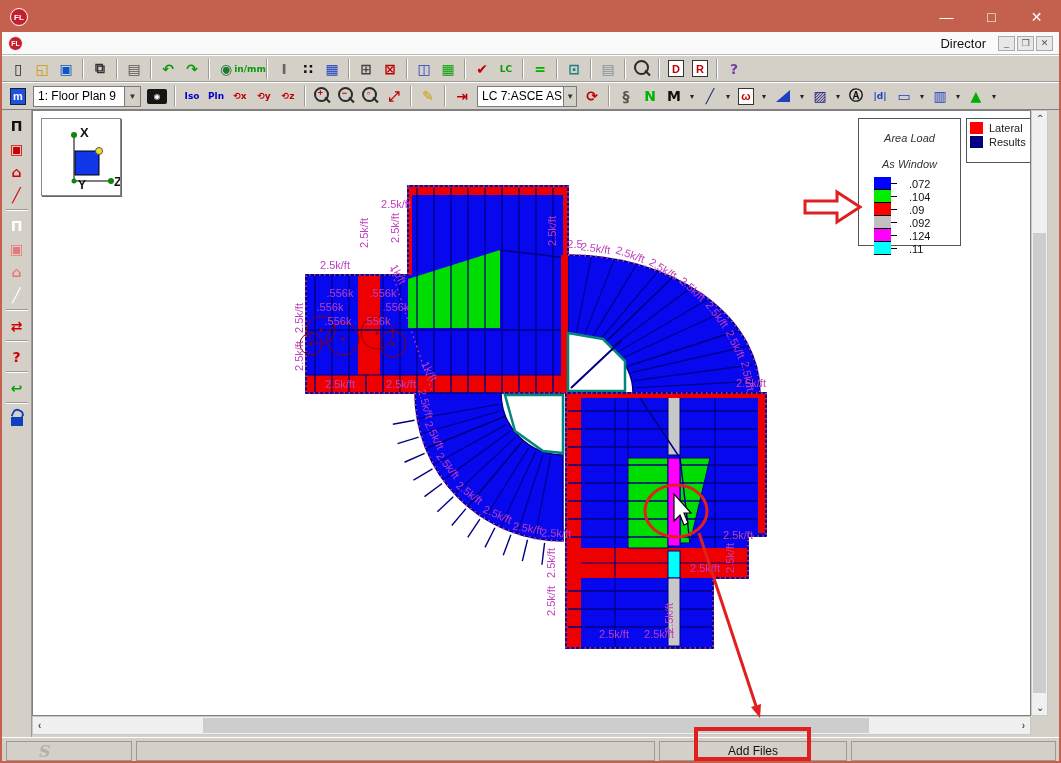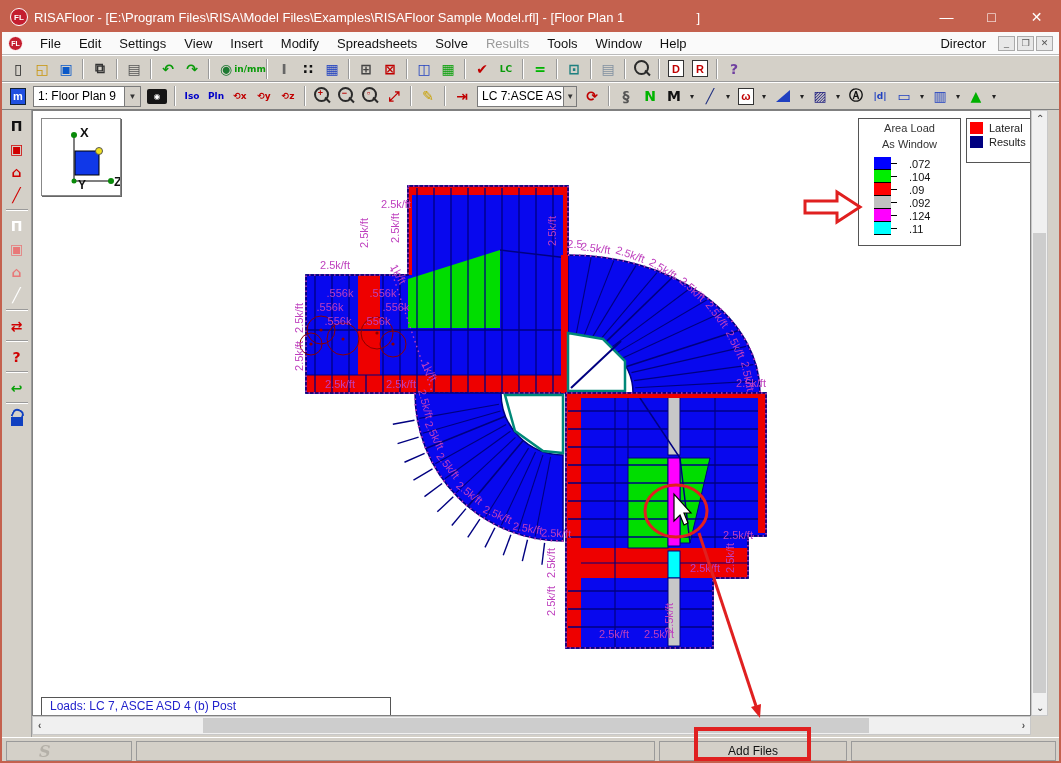--- a/index.html
+++ b/index.html
@@ -65,21 +65,21 @@
   #lefttb .ic { height:23px; }
   #lefttb .hsep { width:22px; height:2px; border-top:1px solid #9a9a9a; border-bottom:1px solid #fff; margin:3px 0; }
   
   #canvas { position:absolute; left:30px; top:108px; width:999px; height:606px; background:#fff;
             border:1px solid #808080; overflow:hidden; }
   #plan { position:absolute; left:0; top:0; }
   .axesbox { position:absolute; left:8px; top:7px; width:80px; height:78px; background:#fff;
              border:1px solid #888; box-shadow:1px 1px 0 #666; }
   .legend { position:absolute; background:#fff; border:1px solid #555; font-size:11px; color:#222; }
   #legendArea { left:825px; top:7px; width:103px; height:128px; text-align:center; }
-  #legendArea .ttl { margin-top:3px; line-height:13px; color:#333; }
+  #legendArea .ttl { margin-top:13px; line-height:13px; color:#333;font-style:italic; }
   .lrow { display:flex; align-items:center; height:13px; margin-left:15px; }
   .lsw { width:17px; height:13px; border-bottom:1px solid #000; flex:none; }
   .ltick { width:6px; height:1px; background:#000; flex:none; }
   .lval { margin-left:12px; font-size:11px; color:#111; }
   #legendLG { left:933px; top:7px; width:70px; height:45px; padding:2px 3px; }
   .lgrow { display:flex; align-items:center; height:14px; }
   .lgsw { width:13px; height:12px; margin-right:6px; flex:none; }
   #loadsBox { position:absolute; left:8px; top:586px; width:350px; height:19px; background:#fff;
               border:1px solid #555; color:#2222CC; font-size:12px; line-height:17px; padding-left:8px; }
   
@@ -100,44 +100,29 @@
   
   #overlay { position:absolute; left:0; top:0; width:1061px; height:763px; pointer-events:none; z-index:50; }
 </style>
 </head>
 <body>
 
 <div id="app">
 
   <div class="titlebar">
     <span class="fl-logo">FL</span>
-    <span class="title-text">RISAFloor - [E:\Program Files\RISA\Model Files\Examples\RISAFloor Sample Model.rfl] - [Floor Plan 1                    ]</span>
     <span class="win-btns">
       <span class="win-btn">—</span>
       <span class="win-btn">□</span>
       <span class="win-btn">✕</span>
     </span>
   </div>
 
   <div class="menubar">
     <span class="fl-logo sm">FL</span>
-    <span id="menuItems" style="display:flex">
-        <span class="menu-item">File</span>
-        <span class="menu-item">Edit</span>
-        <span class="menu-item">Settings</span>
-        <span class="menu-item">View</span>
-        <span class="menu-item">Insert</span>
-        <span class="menu-item">Modify</span>
-        <span class="menu-item">Spreadsheets</span>
-        <span class="menu-item">Solve</span>
-        <span class="menu-item disabled">Results</span>
-        <span class="menu-item">Tools</span>
-        <span class="menu-item">Window</span>
-        <span class="menu-item">Help</span>
-      </span>
     <span class="menu-right">
       <span class="director">Director</span>
       <span class="mdi-btn">_</span>
       <span class="mdi-btn">❒</span>
       <span class="mdi-btn">✕</span>
       <span style="width:6px"></span>
     </span>
   </div>
 
   <div class="tb" id="tb1">
@@ -503,21 +488,20 @@
         <div class="lgrow">
           <span class="lgsw" style="background: rgb(255, 0, 0);"></span>
           <span>Lateral</span>
         </div>
         <div class="lgrow">
           <span class="lgsw" style="background: rgb(0, 0, 128);"></span>
           <span>Results</span>
         </div>
       </div>
 
-    <div id="loadsBox">Loads: LC 7, ASCE ASD 4 (b) Post</div>
   </div>
 
   <div class="hscroll">
     <span class="sarrow" style="left:5px;top:3px">‹</span>
     <div class="hthumb"></div>
     <span class="sarrow" style="right:5px;top:3px">›</span>
   </div>
   <div class="vscroll">
     <span class="sarrow" style="left:4px;top:2px">⌃</span>
     <div class="vthumb"></div>

